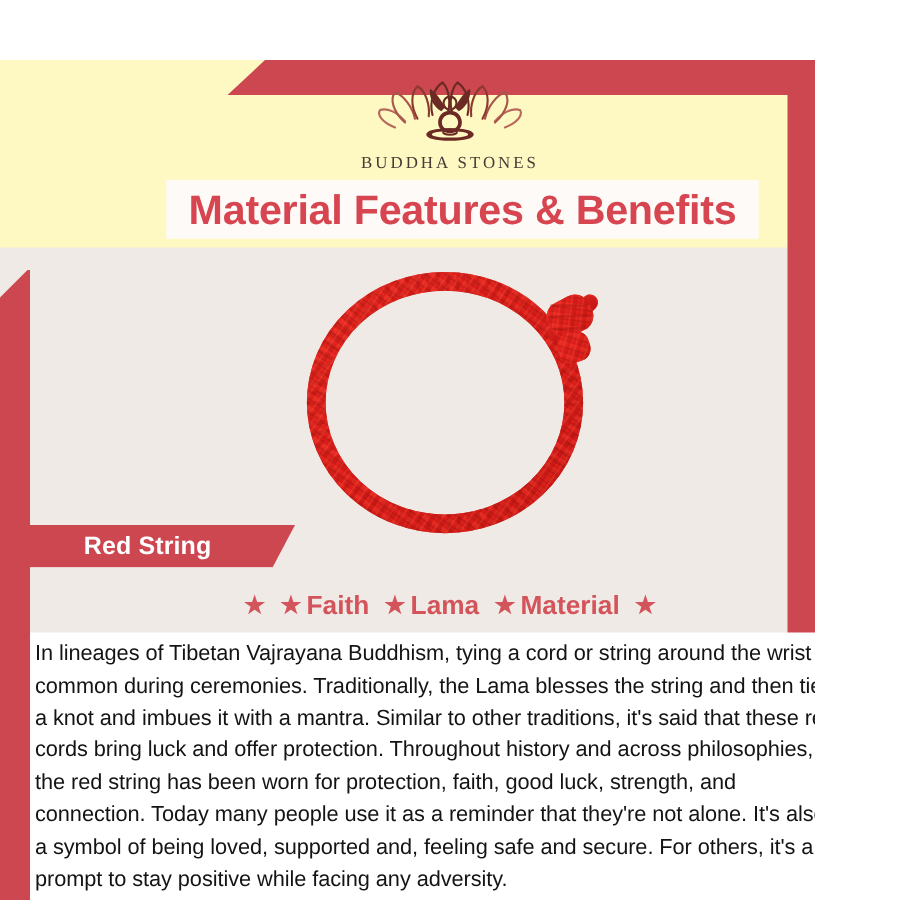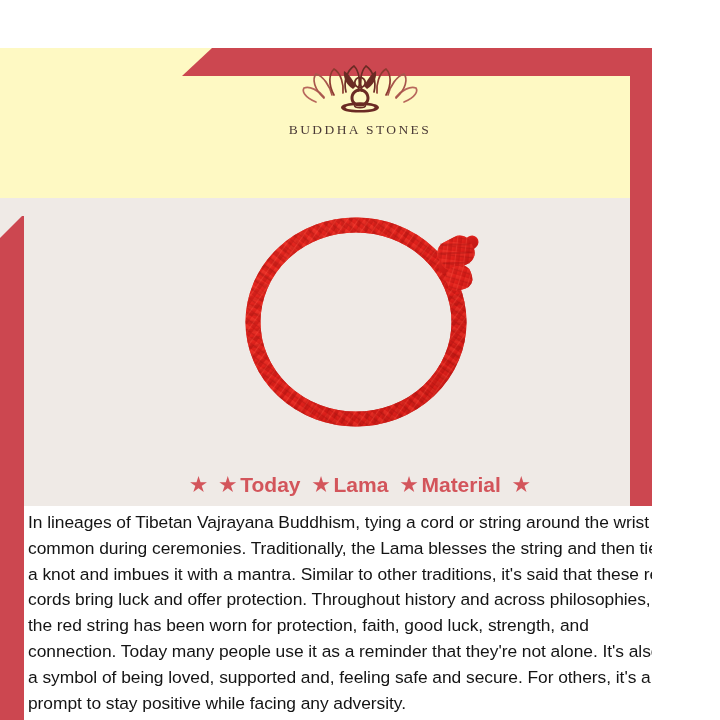--- a/index.html
+++ b/index.html
@@ -192,20 +192,23 @@
         <path d="M62 24.5 C56 24.5 52.5 29 52.5 34 C52.5 39 56.5 42.5 62 42.5 C67.5 42.5 71.5 39 71.5 34 C71.5 29 68 24.5 62 24.5 Z M62 27.5 C66 27.5 68.5 30.5 68.5 34 C68.5 37.5 65.5 39.8 62 39.8 C58.5 39.8 55.5 37.5 55.5 34 C55.5 30.5 58 27.5 62 27.5 Z"></path>
 
         <path d="M43 43.5 C43 40.5 50 38.5 62 38.5 C74 38.5 81 40.5 81 43.5 C81 46.5 74 48.5 62 48.5 C50 48.5 43 46.5 43 43.5 Z M47.5 43.5 C47.5 45 54 46 62 46 C70 46 76.5 45 76.5 43.5 C76.5 42 70 41 62 41 C54 41 47.5 42 47.5 43.5 Z"></path>
 
         <ellipse cx="62" cy="41.5" rx="5.5" ry="2.2" fill="none" stroke="#6b2b24" stroke-width="1.6"></ellipse>
       </g>
     </svg>
     <div class="logo-word">BUDDHA STONES</div>
   </div>
 
+  <div class="title-band">
+    <h1>Material Features &amp; Benefits</h1>
+  </div>
 
   <div class="art">
     <svg viewBox="0 0 262 224">
       <defs>
         <linearGradient id="cordg" x1="0" y1="0" x2="1" y2="1">
           <stop offset="0%" stop-color="#ef3a2e"></stop>
           <stop offset="50%" stop-color="#de1f1a"></stop>
           <stop offset="100%" stop-color="#b81512"></stop>
         </linearGradient>
         <pattern id="braid" width="9" height="9" patternUnits="userSpaceOnUse" patternTransform="rotate(35)">
@@ -228,28 +231,31 @@
         <path d="M210 42 L238 56 M214 34 L240 48 M208 52 L232 64" stroke="#9c110f" stroke-width="2" opacity="0.35" transform="rotate(-28 224 49)"></path>
       </g>
 
       <g>
         <rect x="214" y="62" width="26" height="24" rx="10" fill="url(#cordg)" transform="rotate(-18 227 74)"></rect>
         <rect x="214" y="62" width="26" height="24" rx="10" fill="url(#braid)" opacity="0.7" transform="rotate(-18 227 74)"></rect>
       </g>
     </svg>
   </div>
 
+  <div class="tag">
+    <span>Red String</span>
+  </div>
 
   <div class="benefits">
     <span class="benefit">
       <span class="star">★</span>
     </span>
     <span class="benefit">
       <span class="star">★</span>
-      <span>Today</span>
+      <span>Faith</span>
     </span>
     <span class="benefit">
       <span class="star">★</span>
       <span>Lama</span>
     </span>
     <span class="benefit">
       <span class="star">★</span>
       <span>Material</span>
     </span>
     <span class="benefit">

